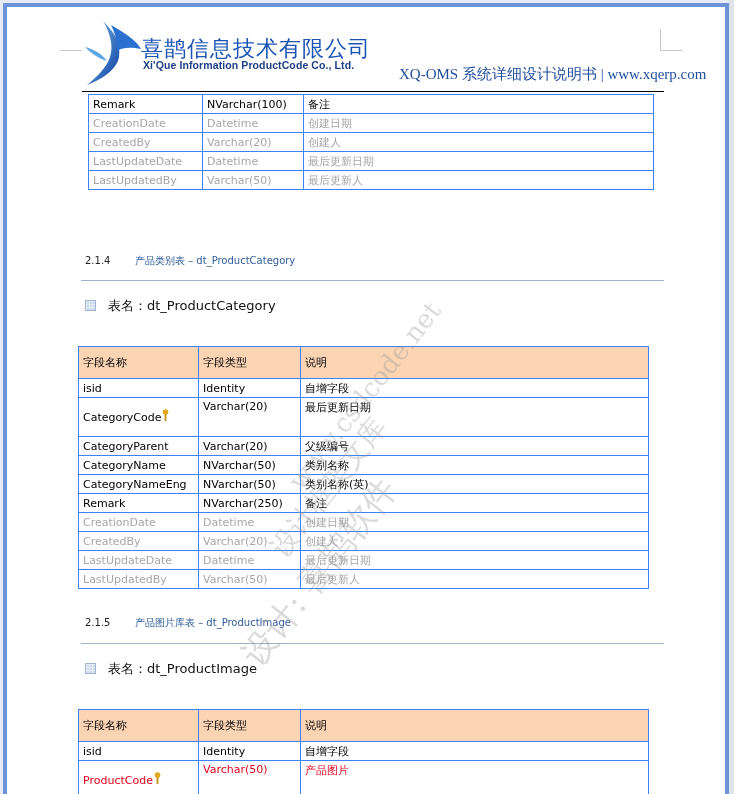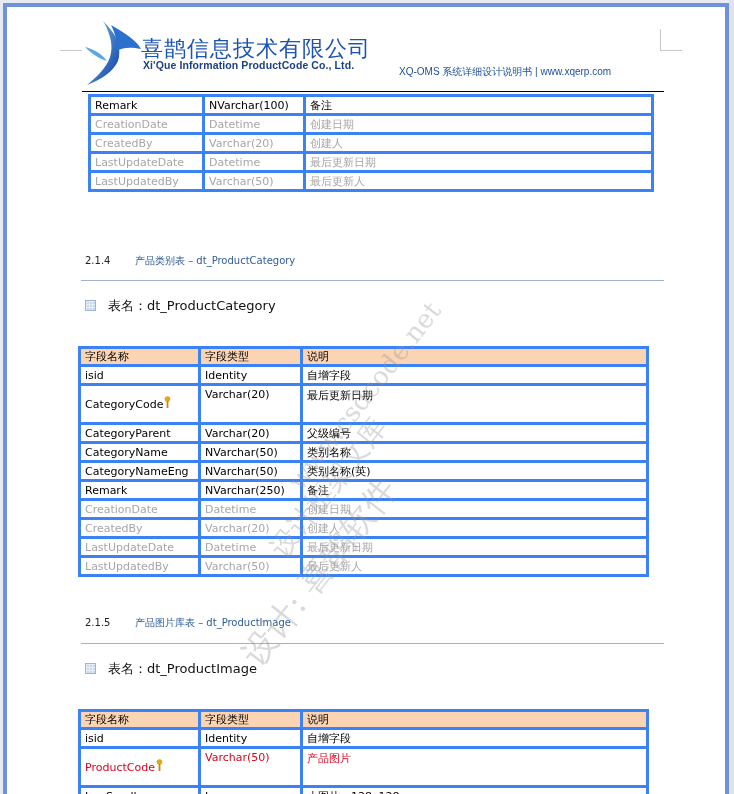--- a/index.html
+++ b/index.html
@@ -31,39 +31,39 @@
     .company-cn {
       position: absolute; left: 134px; top: 27px; font-size: 22px; font-weight: normal;
       color: #1b54b4; letter-spacing: 1px; white-space: nowrap;
       font-family: "DejaVu Sans", sans-serif;
     }
     .company-en {
       position: absolute; left: 136px; top: 52px; font-size: 10.5px; font-weight: bold;
       color: #1d3f86; white-space: nowrap; letter-spacing: 0.1px;
     }
     .doc-title {
-      position: absolute; left: 392px; top: 58px; font-size: 10px; color: #1f4e9c; white-space: nowrap;
-      font-family: Liberation Sans, sans-serif;
+      position: absolute; left: 392px; top: 58px; font-size: 15px; color: #1f4e9c; white-space: nowrap;
+      font-family: Liberation Serif, serif;
     }
     .header-line {
       position: absolute; left: 75px; top: 84px; width: 582px; height: 1px; background: #000;
     }
 
     
     table.fields {
       position: absolute; border-collapse: collapse; table-layout: fixed;
       font-size: 11px; font-family: "DejaVu Sans", sans-serif;
     }
     table.fields td {
-      border: 3px solid #3b82f6; padding: 0 4px; height: 19px; vertical-align: middle;
+      border: 1px solid #3b82f6; padding: 0 4px; height: 19px; vertical-align: middle;
       white-space: nowrap; overflow: hidden; color: #000;
     }
     table.fields tr.tall td { height: 39px; }
     table.fields tr.tall td.top { vertical-align: top; padding-top: 2px; }
-    table.fields tr.hdr td { background: #fbd4b4; height: 16px; margin-left: 16px; }
+    table.fields tr.hdr td { background: #fbd4b4; height: 32px; margin-left: 16px; }
     table.fields tr.muted td { color: #a6a6a6; }
     table.fields tr.red td { color: #e0001b; }
     .key-icon { display: inline-block; width: 7px; height: 12px; vertical-align: top; margin-left: 1px; position: relative; top: -2px; }
 
     .t1 { left: 81px; top: 87px; width: 566px; }
     .t2 { left: 71px; top: 339px; width: 571px; }
     .t3 { left: 71px; top: 702px; width: 571px; }
 
     
     .sec-heading {

